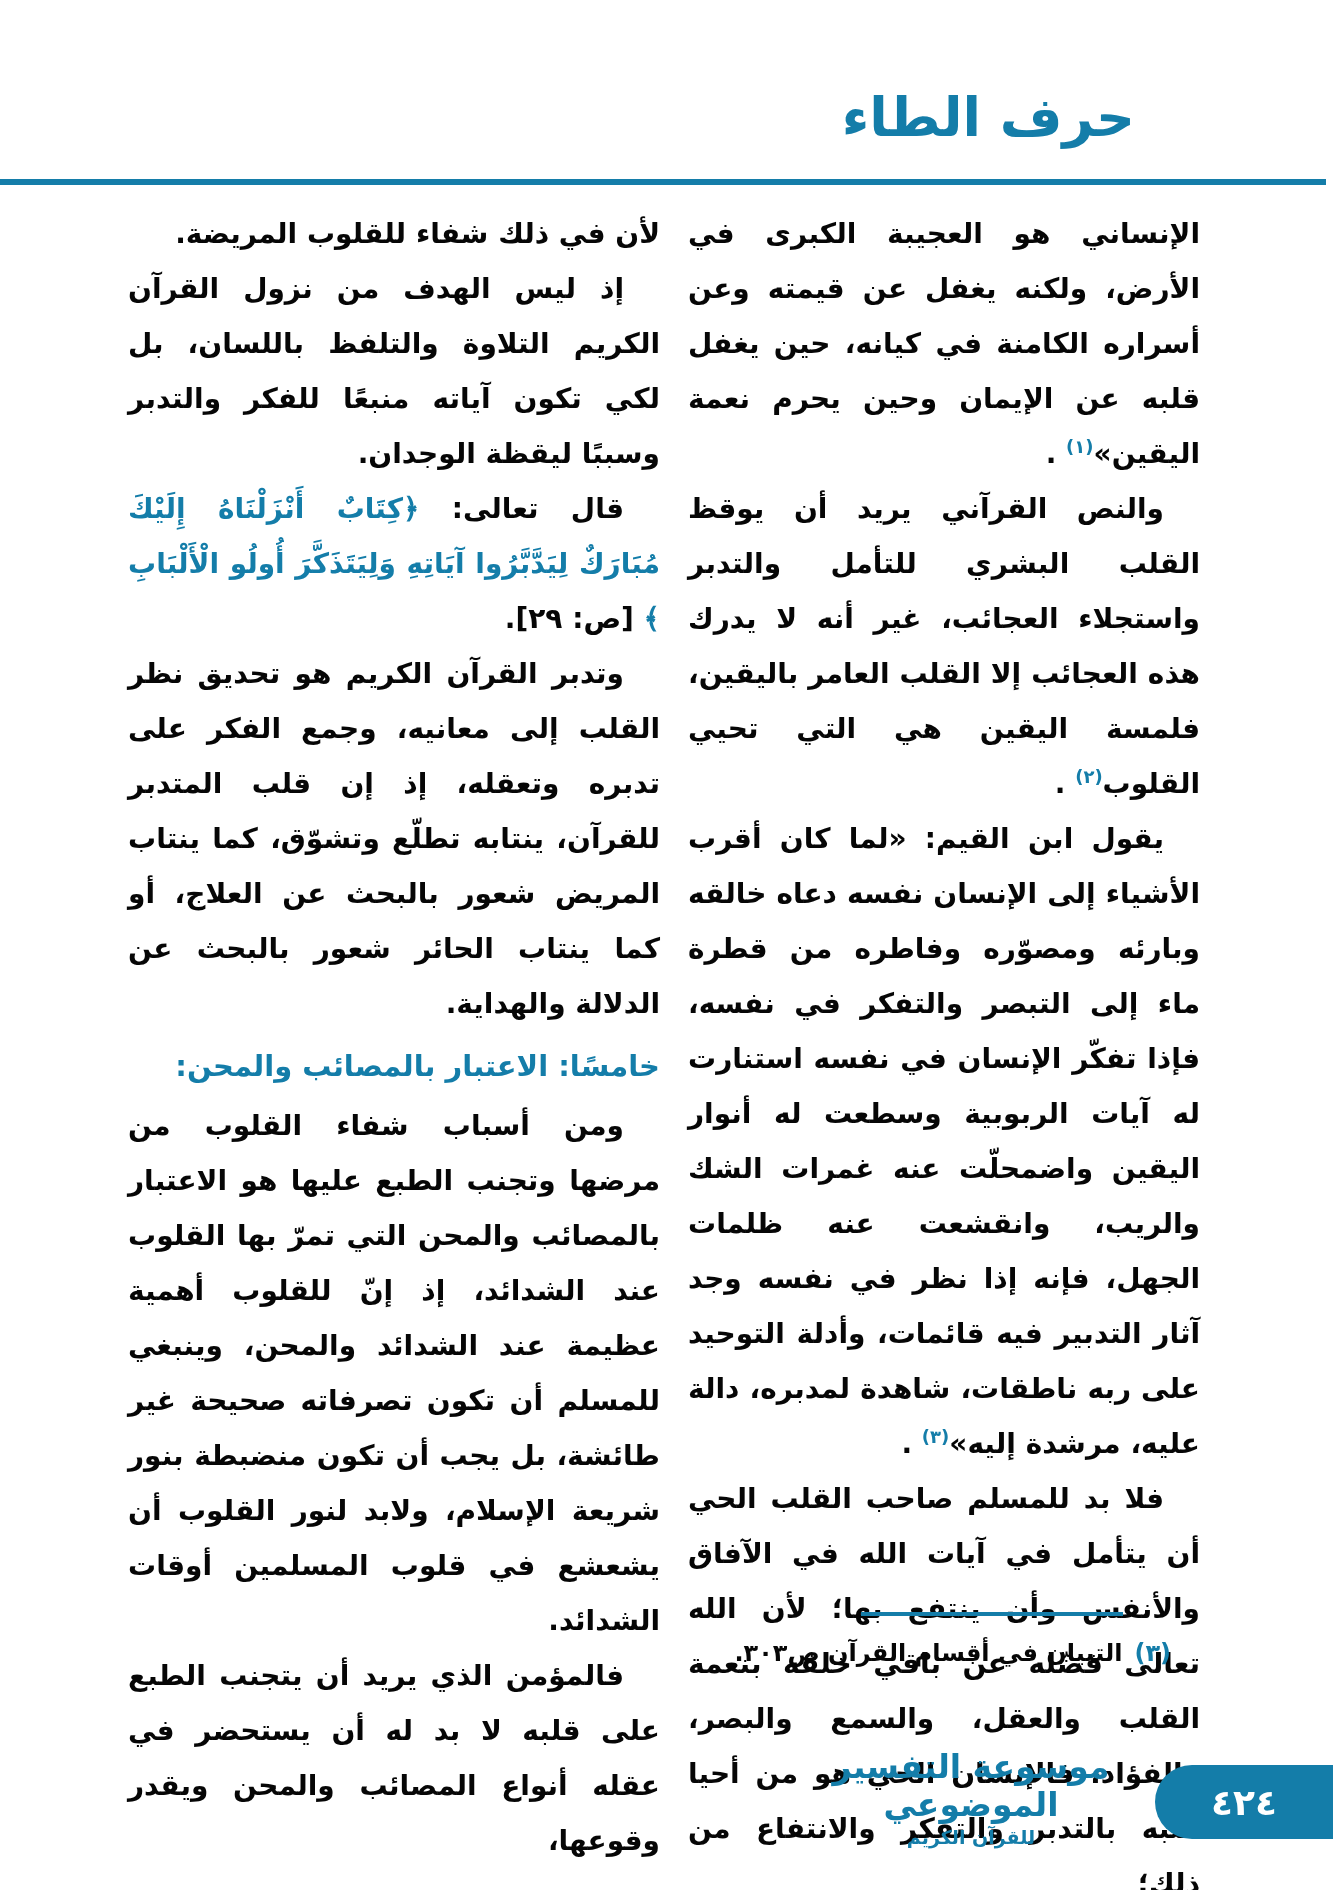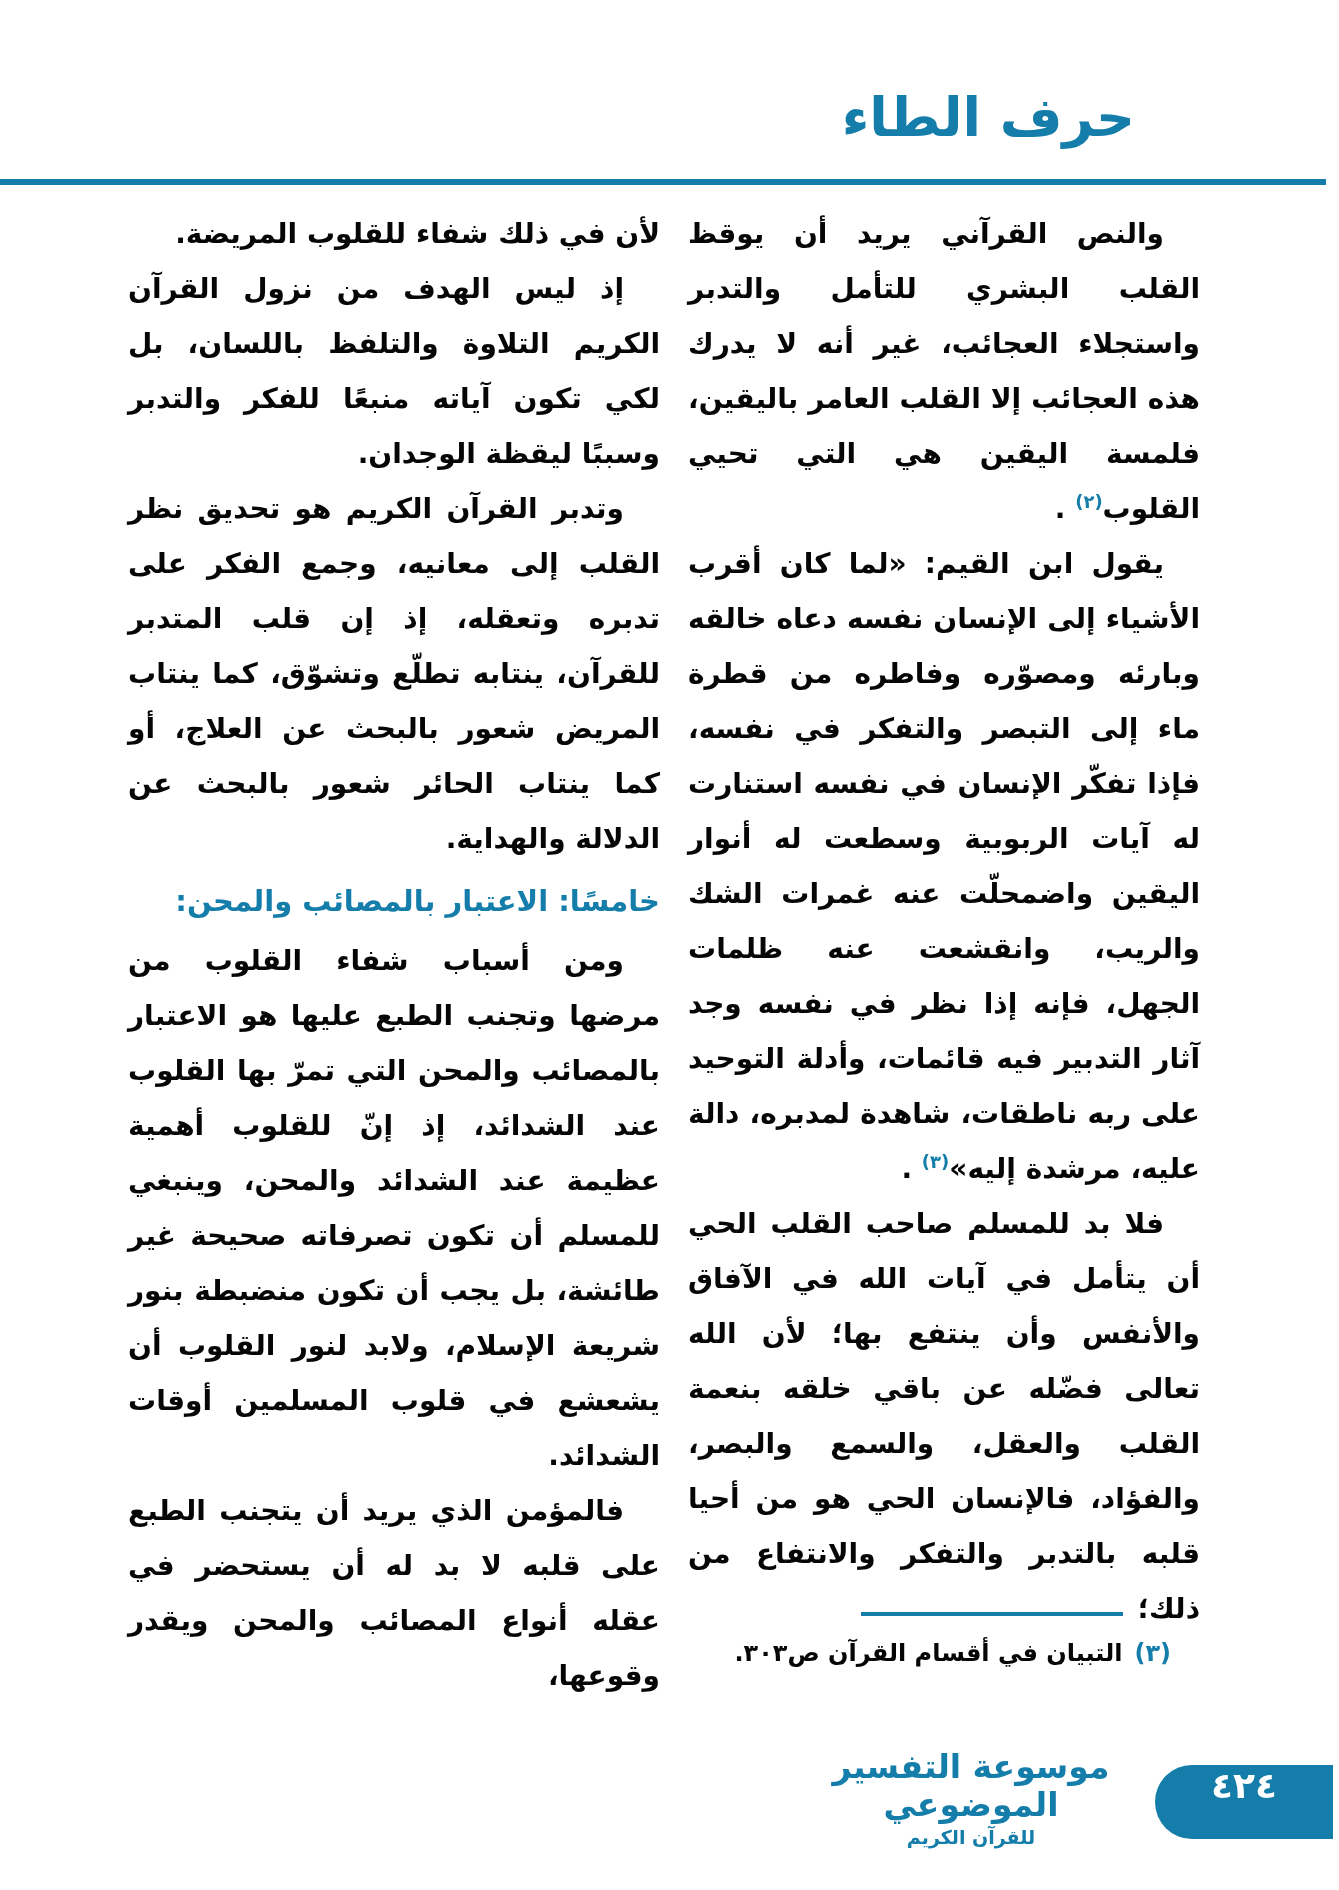--- a/index.html
+++ b/index.html
@@ -94,40 +94,42 @@
   .footer-logo .l2{font-size:19px;margin-top:3px;}
   .page-badge{
     position:absolute;
     top:1765px;right:6px;
     width:178px;height:74px;
     background:var(--accent);
     border-radius:38px 0 0 38px;
     color:#ffffff;
     font-size:36px;
     font-weight:bold;
-    display:flex;align-items:flex-start;justify-content:center;
+    display:flex;align-items:center;justify-content:center;
   }
 </style>
 </head>
 <body>
 
 <div>
 
   <div class="header-title">حرف الطاء</div>
   <div class="header-rule"></div>
 
   <div class="col col-right">
+    <p class="para noindent"><span>الإنساني هو العجيبة الكبرى في الأرض، ولكنه يغفل عن قيمته وعن أسراره الكامنة في كيانه، حين يغفل قلبه عن الإيمان وحين يحرم نعمة اليقين»</span><span class="fnref">(١)</span><span> .</span></p>
     <p class="para"><span>والنص القرآني يريد أن يوقظ القلب البشري للتأمل والتدبر واستجلاء العجائب، غير أنه لا يدرك هذه العجائب إلا القلب العامر باليقين، فلمسة اليقين هي التي تحيي القلوب</span><span class="fnref">(٢)</span><span> .</span></p>
     <p class="para"><span>يقول ابن القيم: «لما كان أقرب الأشياء إلى الإنسان نفسه دعاه خالقه وبارئه ومصوّره وفاطره من قطرة ماء إلى التبصر والتفكر في نفسه، فإذا تفكّر الإنسان في نفسه استنارت له آيات الربوبية وسطعت له أنوار اليقين واضمحلّت عنه غمرات الشك والريب، وانقشعت عنه ظلمات الجهل، فإنه إذا نظر في نفسه وجد آثار التدبير فيه قائمات، وأدلة التوحيد على ربه ناطقات، شاهدة لمدبره، دالة عليه، مرشدة إليه»</span><span class="fnref">(٣)</span><span> .</span></p>
     <p class="para"><span>فلا بد للمسلم صاحب القلب الحي أن يتأمل في آيات الله في الآفاق والأنفس وأن ينتفع بها؛ لأن الله تعالى فضّله عن باقي خلقه بنعمة القلب والعقل، والسمع والبصر، والفؤاد، فالإنسان الحي هو من أحيا قلبه بالتدبر والتفكر والانتفاع من ذلك؛</span></p>
   </div>
 
   <div class="col col-left">
     <p class="para noindent"><span>لأن في ذلك شفاء للقلوب المريضة.</span></p>
     <p class="para"><span>إذ ليس الهدف من نزول القرآن الكريم التلاوة والتلفظ باللسان، بل لكي تكون آياته منبعًا للفكر والتدبر وسببًا ليقظة الوجدان.</span></p>
+    <p class="para"><span>قال تعالى: </span><span class="verse">﴿كِتَابٌ أَنْزَلْنَاهُ إِلَيْكَ مُبَارَكٌ لِيَدَّبَّرُوا آيَاتِهِ وَلِيَتَذَكَّرَ أُولُو الْأَلْبَابِ ﴾</span><span> [ص: ٢٩].</span></p>
     <p class="para"><span>وتدبر القرآن الكريم هو تحديق نظر القلب إلى معانيه، وجمع الفكر على تدبره وتعقله، إذ إن قلب المتدبر للقرآن، ينتابه تطلّع وتشوّق، كما ينتاب المريض شعور بالبحث عن العلاج، أو كما ينتاب الحائر شعور بالبحث عن الدلالة والهداية.</span></p>
     <p class="para section-heading">خامسًا: الاعتبار بالمصائب والمحن:</p>
     <p class="para"><span>ومن أسباب شفاء القلوب من مرضها وتجنب الطبع عليها هو الاعتبار بالمصائب والمحن التي تمرّ بها القلوب عند الشدائد، إذ إنّ للقلوب أهمية عظيمة عند الشدائد والمحن، وينبغي للمسلم أن تكون تصرفاته صحيحة غير طائشة، بل يجب أن تكون منضبطة بنور شريعة الإسلام، ولابد لنور القلوب أن يشعشع في قلوب المسلمين أوقات الشدائد.</span></p>
     <p class="para"><span>فالمؤمن الذي يريد أن يتجنب الطبع على قلبه لا بد له أن يستحضر في عقله أنواع المصائب والمحن ويقدر وقوعها،</span></p>
   </div>
 
   <div class="footnote-sep"></div>
   <div class="footnotes">
     <div class="footnote-row"><span class="fn-num">(٣)</span><span>التبيان في أقسام القرآن ص٣٠٣.</span></div>
   </div>

